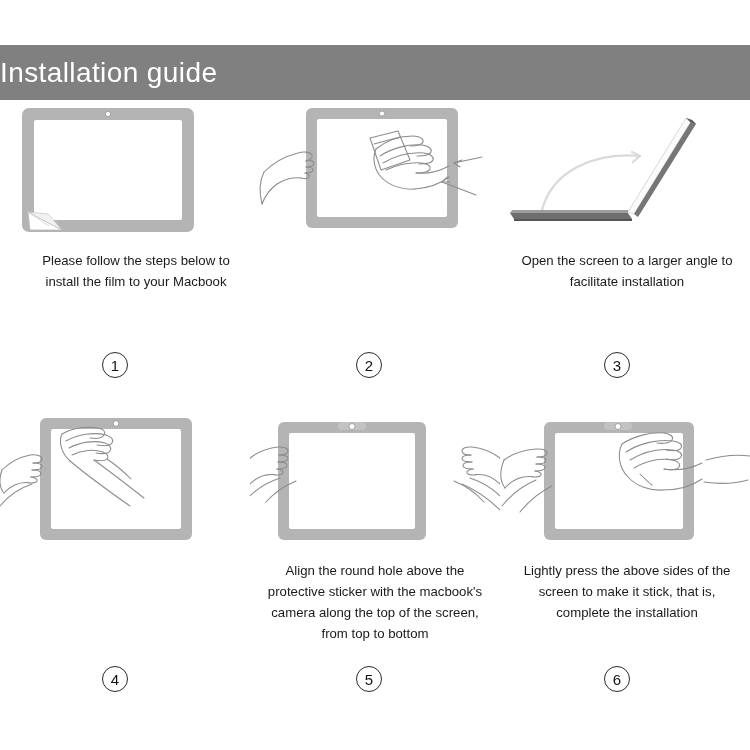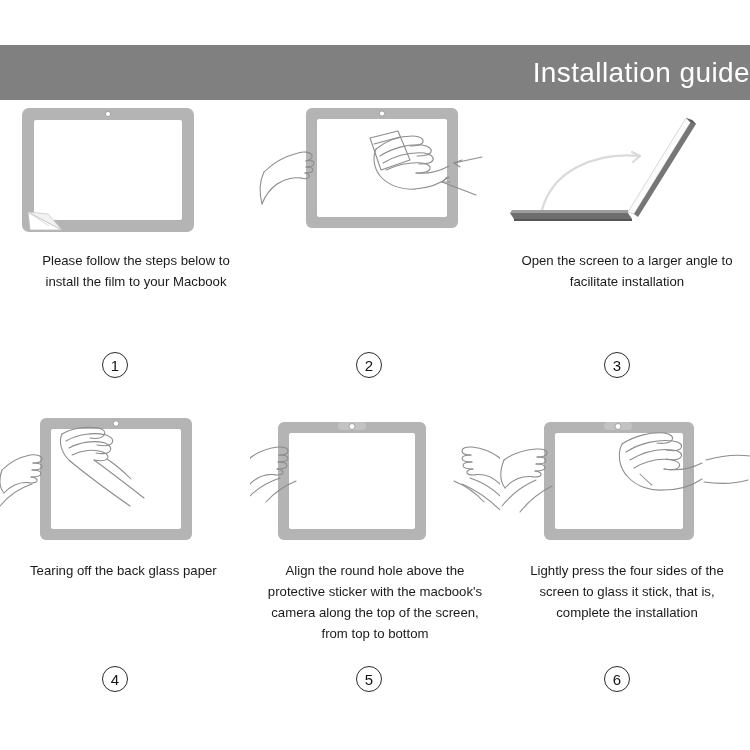--- a/index.html
+++ b/index.html
@@ -19,21 +19,21 @@
   
   .header-band {
     position: absolute;
     left: 0;
     top: 45px;
     width: 750px;
     height: 55px;
     background: #808080;
     display: flex;
     align-items: center;
-    justify-content: flex-end;
+    justify-content: flex-start;
   }
   .header-title {
     color: #ffffff;
     font-size: 28px;
     font-weight: 400;
     letter-spacing: 0.4px;
     font-family: "Liberation Sans", sans-serif;
   }
 
   
@@ -226,21 +226,20 @@
           <path d="M69 38 C80 32 94 30 105 33 C110 35 112 38 110 41 C108 44 102 44 96 43"></path>
           <path d="M72 45 C82 40 94 39 103 42 C108 44 109 47 107 49 C105 51 99 51 94 50"></path>
 
           <path d="M62 24 C58 32 62 44 70 51"></path>
           <path d="M70 51 C88 66 110 82 130 96"></path>
           <path d="M94 50 C108 60 126 74 144 88"></path>
           <path d="M107 49 C116 55 124 62 131 69"></path>
         </g>
       </svg>
     </div>
-    <div class="step-caption">Tearing off the back glass paper</div>
     <div class="step-number-wrap">
       <div class="step-number">4</div>
     </div>
   </div>
 
   <div class="step-cell row-2 cell-c2">
     <div class="art-box">
       <svg width="250" height="140" viewBox="0 0 250 140">
 
         <rect x="28" y="12" width="148" height="118" rx="6" ry="6" fill="#b4b4b4"></rect>
@@ -305,19 +304,19 @@
           <path d="M122 34 C117 44 119 58 128 67 C136 76 150 81 163 80"></path>
           <path d="M140 64 C144 68 148 72 152 75"></path>
           <path d="M163 80 C178 80 192 76 202 69"></path>
           <path d="M164 59 C176 61 190 59 202 53"></path>
 
           <path d="M206 50 C220 46 236 44 250 46"></path>
           <path d="M204 72 C218 74 234 74 248 70"></path>
         </g>
       </svg>
     </div>
-    <div class="step-caption">Lightly press the four sides of the screen to glass it stick, that is, complete the installation</div>
+    <div class="step-caption">Lightly press the above sides of the screen to make it stick, that is, complete the installation</div>
     <div class="step-number-wrap">
       <div class="step-number">6</div>
     </div>
   </div>
 
 </div>
 
 </body></html>

